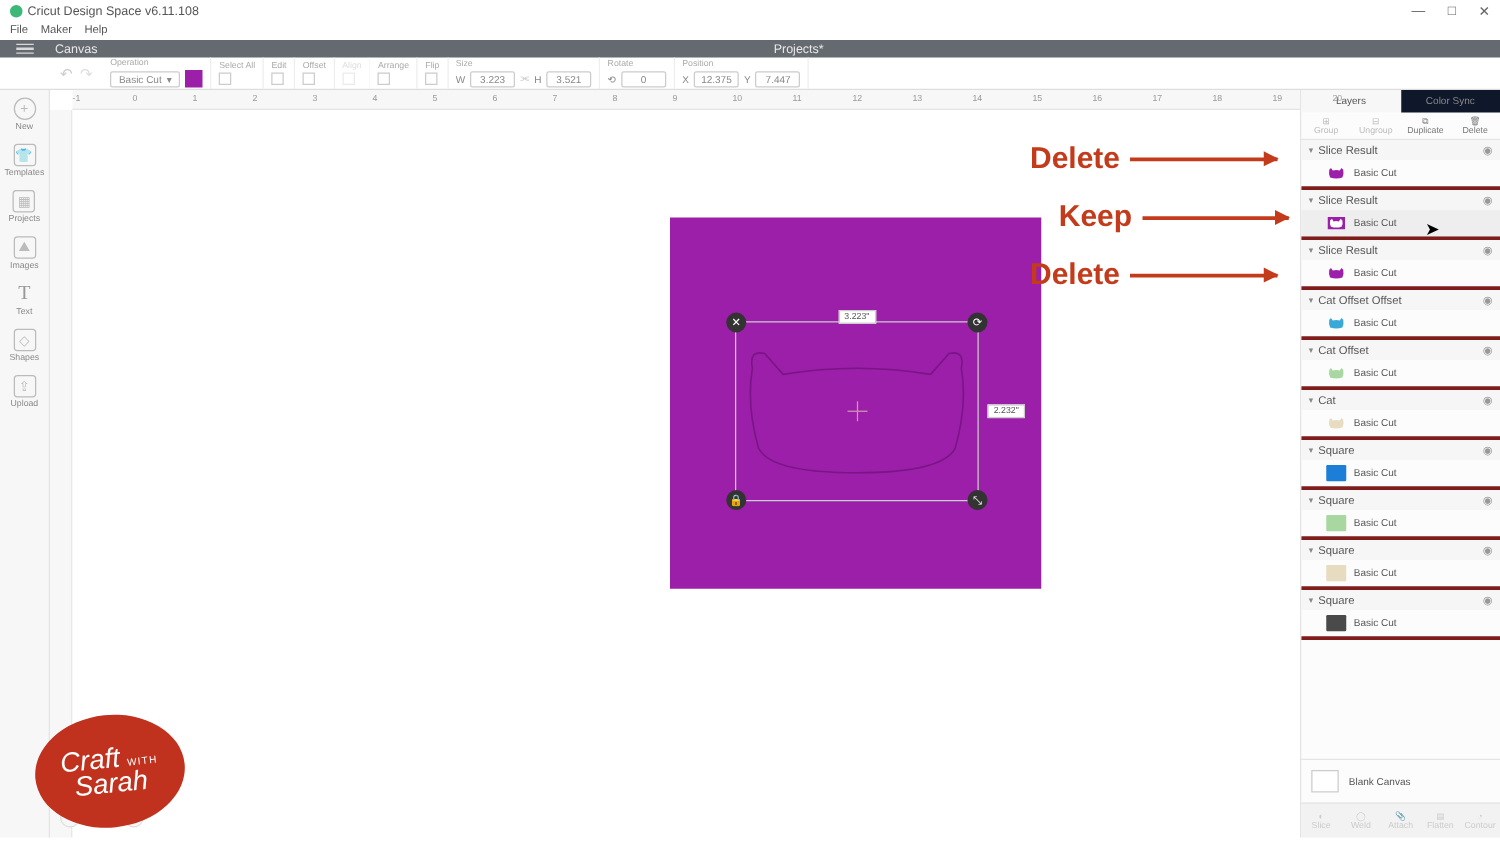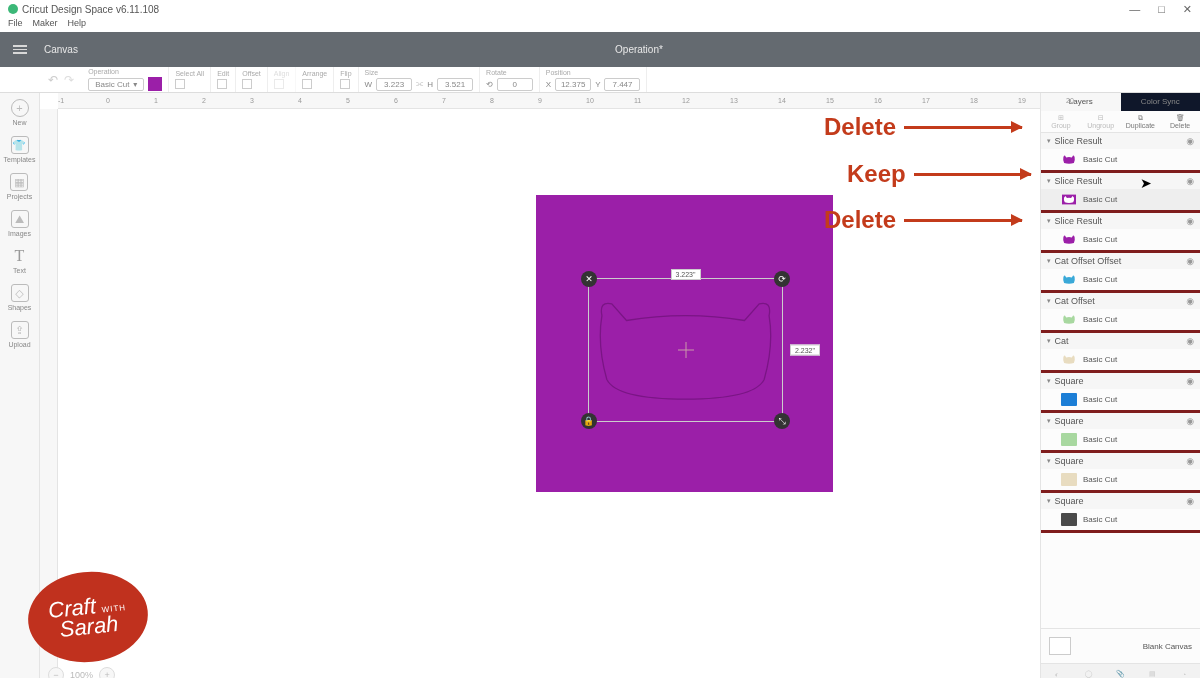--- a/index.html
+++ b/index.html
@@ -7,21 +7,21 @@
 
 
 .titlebar { height: 18px; display: flex; align-items: center; padding: 0 8px; font-size: 10px; color: #555; background: #fff; }
 .titlebar .logo { width: 10px; height: 10px; background: #3cb878; border-radius: 50%; margin-right: 4px; }
 .titlebar .winbtns { margin-left: auto; display: flex; gap: 18px; font-size: 11px; color: #666; }
 
 
 .menubar { height: 14px; padding: 0 8px; font-size: 9px; color: #555; display: flex; gap: 10px; }
 
 
-.appbar { height: 35px; background: #646a70; display: flex; align-items: center; color: #e8e8e8; font-size: 10px; }
+.appbar { height: 14px; background: #646a70; display: flex; align-items: center; color: #e8e8e8; font-size: 10px; }
 .appbar .hambox { width: 40px; display: flex; justify-content: center; align-items: center; }
 .appbar .hamburger { display: flex; flex-direction: column; gap: 2px; }
 .appbar .hamburger span { width: 14px; height: 1.5px; background: #d8d8d8; }
 .appbar .canvas-label { padding-left: 4px; }
 .appbar .center { flex: 1; text-align: center; }
 .appbar .right { display: flex; align-items: center; gap: 12px; padding-right: 8px; }
 .appbar .makeit { background: #1fc18f; color: #fff; padding: 3px 20px; border-radius: 10px; font-size: 9px; }
 
 
 .toolbar { height: 26px; border-bottom: 1px solid #ddd; display: flex; align-items: center; font-size: 8px; color: #888; }
@@ -73,21 +73,21 @@
 .rightpanel .grp-actions { display:flex; height:22px; border-bottom:1px solid #e4e4e4;}
 .rightpanel .grp-actions div { flex:1; text-align:center; font-size:7px; color:#bbb; display:flex; flex-direction:column; align-items:center; justify-content:center;}
 .rightpanel .layers { flex:1; overflow:auto;}
 .rightpanel .layer { border-bottom:3px solid #7f1d1d; }
 .rightpanel .layer-head { display:flex; align-items:center; padding:3px 6px; gap:4px; font-size:9px; background:#f6f6f6;}
 .rightpanel .layer-head .chev { font-size:7px; color:#888;}
 .rightpanel .layer-head .eye { margin-left:auto; font-size:9px; color:#999;}
 .rightpanel .layer-sub { display:flex; align-items:center; padding:4px 6px 4px 20px; gap:6px; font-size:8px;}
 .rightpanel .layer-sub .thumb { width:16px; height:13px; border-radius:1px; display:flex; align-items:center; justify-content:center;}
 .rightpanel .layer.selected .layer-sub { background:#eee; }
-.rightpanel .blankc { padding:8px; display:flex; align-items:center; gap:8px; font-size:8px; border-top:1px solid #e4e4e4;justify-content:space-between;}
+.rightpanel .blankc { padding:8px; display:flex; align-items:center; gap:8px; font-size:8px; border-top:1px solid #e4e4e4;}
 .rightpanel .blankc .bc-sw { width:22px; height:18px; background:#fff; border:1px solid #ccc;}
 .rightpanel .bottom-actions { display:flex; height:28px; border-top:1px solid #e4e4e4; background:#f2f2f2;}
 .rightpanel .bottom-actions div { flex:1; text-align:center; font-size:7px; color:#ccc; display:flex; flex-direction:column; align-items:center; justify-content:center;}
 
 
 .annot { position:absolute; font-family: Georgia, serif; font-weight:bold; color:#c33b1b; z-index:50; display:flex; align-items:center;}
 .annot .txt { font-size:24px; }
 .annot .arrow { height:3px; background:#c33b1b; position:relative; margin-left:8px;}
 .annot .arrow::after { content:""; position:absolute; right:-1px; top:-5px; border-left:12px solid #c33b1b; border-top:6.5px solid transparent; border-bottom:6.5px solid transparent;}
 
@@ -122,21 +122,21 @@
 
 <div class="appbar">
   <div class="hambox">
     <div class="hamburger">
         <span></span>
         <span></span>
         <span></span>
       </div>
   </div>
   <span class="canvas-label">Canvas</span>
-  <span class="center">Operation*</span>
+  <span class="center">Projects*</span>
 </div>
 
 <div class="toolbar">
   <div class="left-spacer"></div>
   <div class="undo-redo">
     <span>↶</span>
     <span style="color:#ddd">↷</span>
   </div>
   <div class="tb-group">
     <span class="tb-label">Operation</span>

